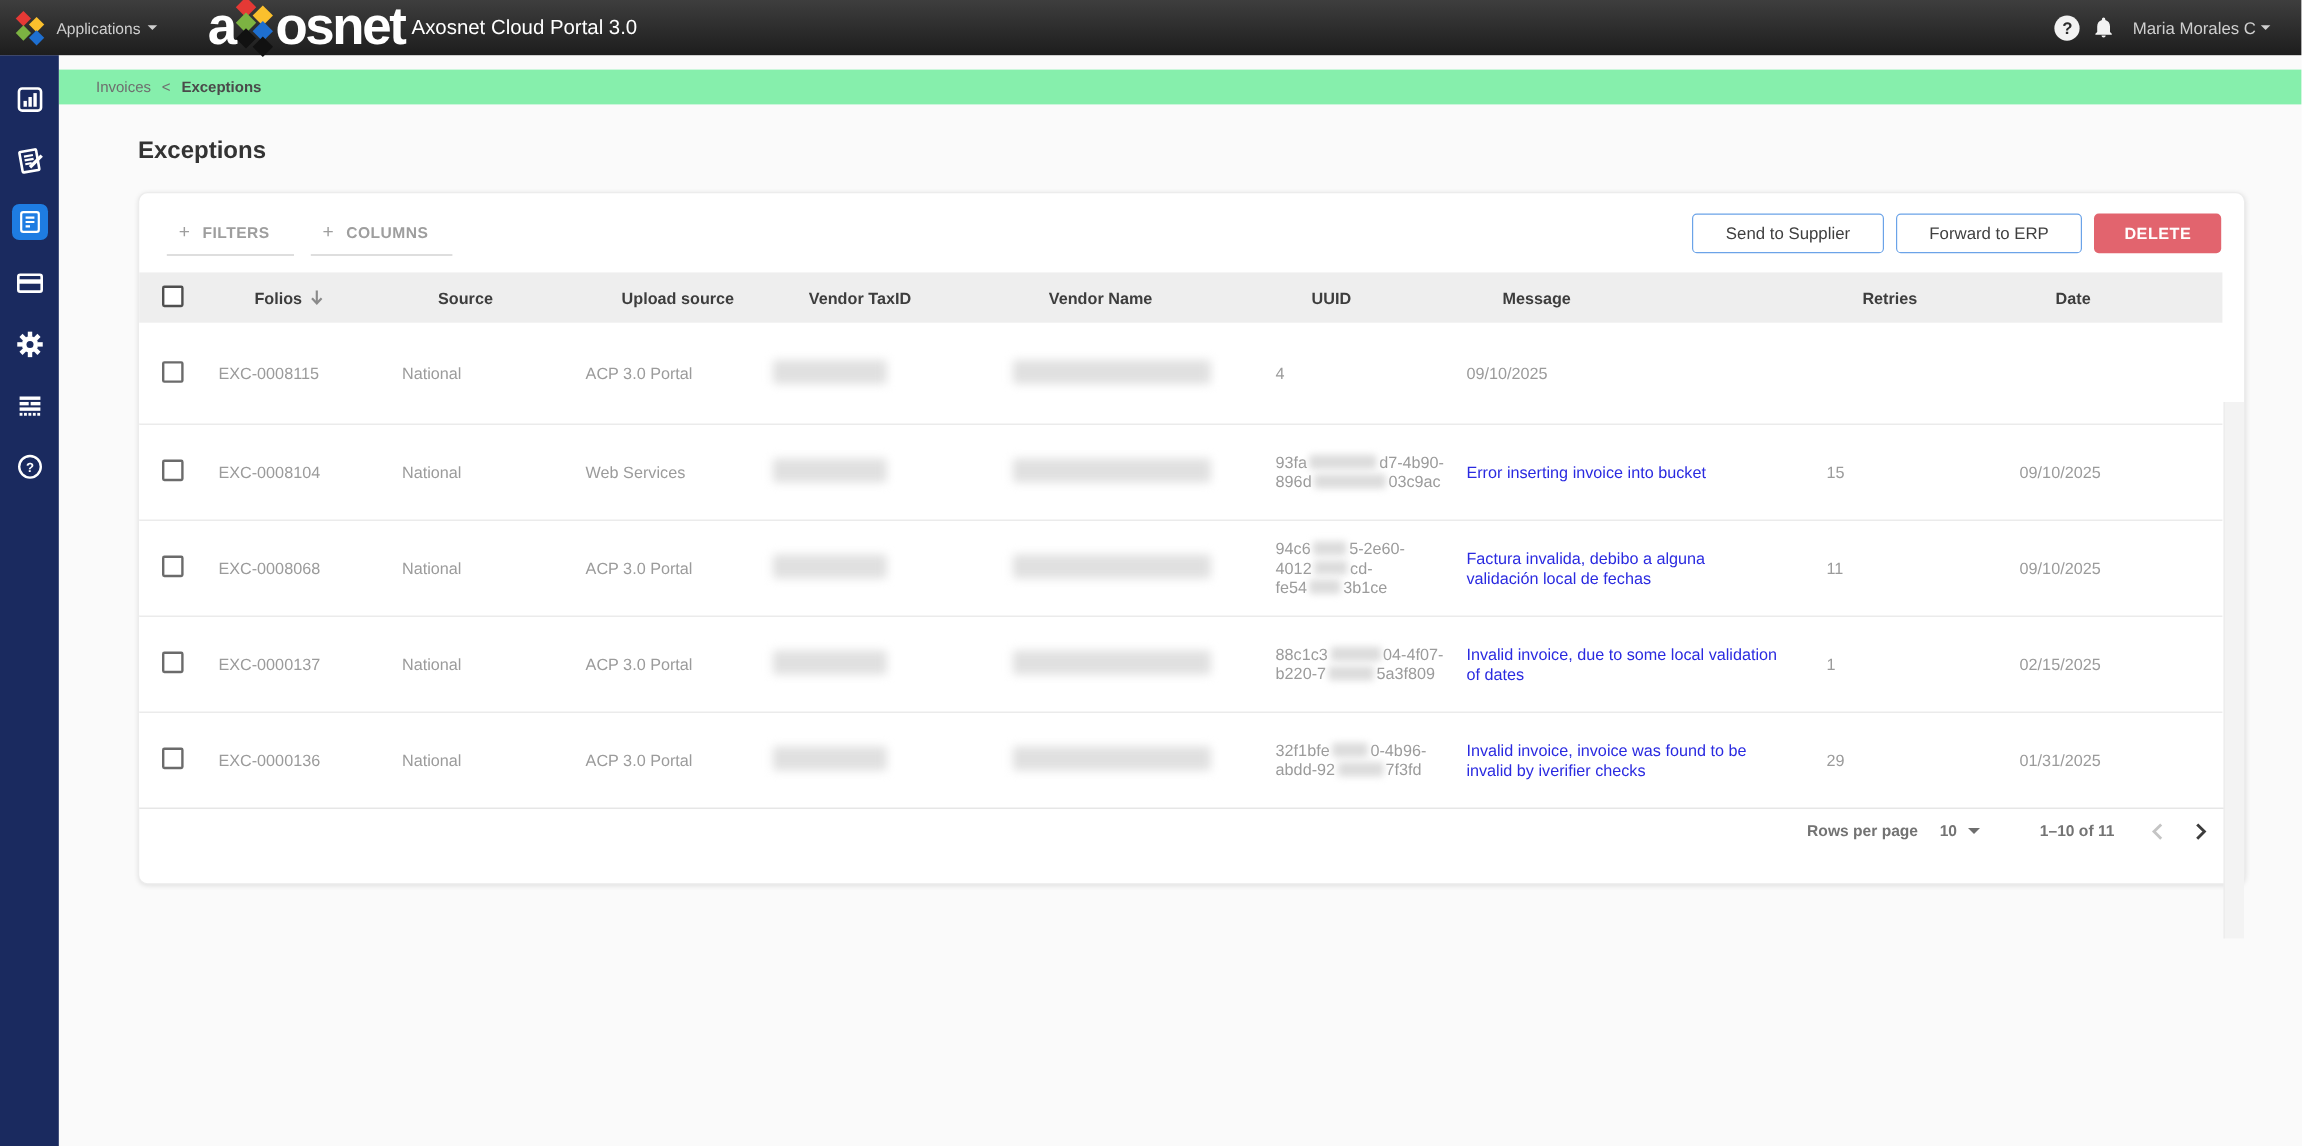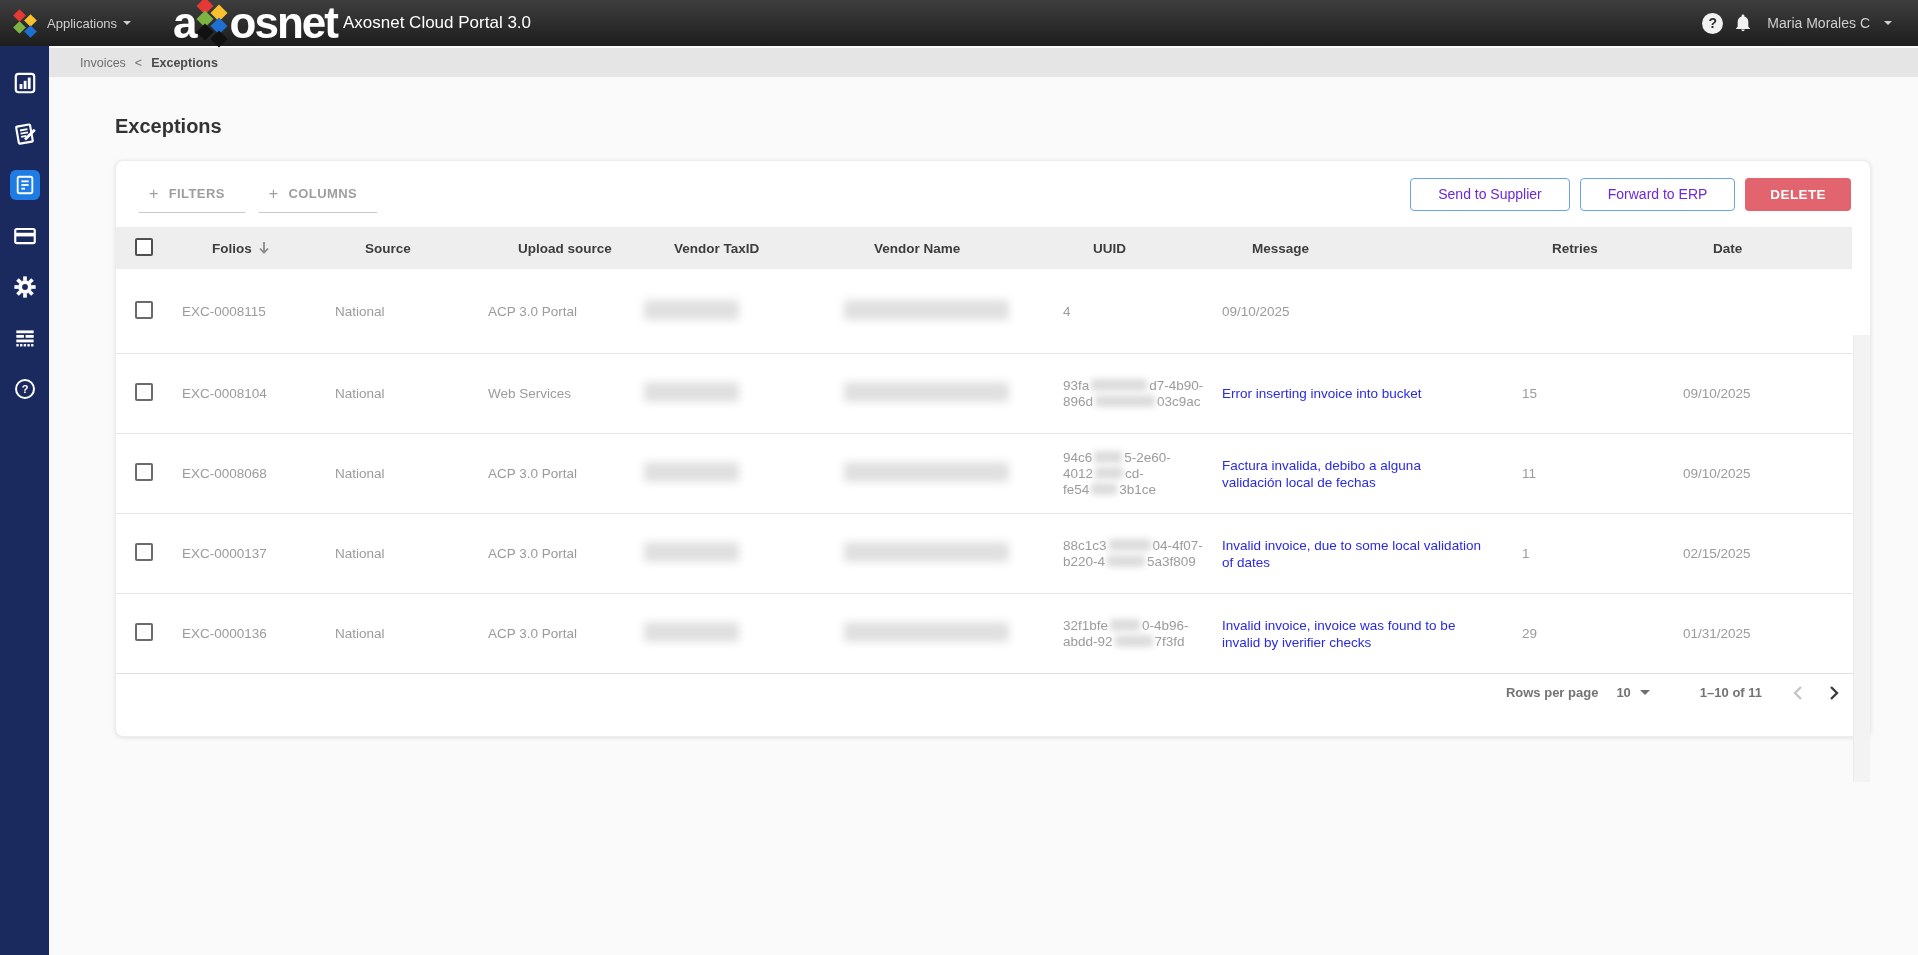--- a/index.html
+++ b/index.html
@@ -17,49 +17,49 @@
     border-top:4px solid #cfcfcf; display:inline-block; }
   .biglogo { display:flex; align-items:center; margin-left:42px; height:46px; }
   .biglogo .wordpart { color:#fff; font-size:44px; font-weight:bold; letter-spacing:-2px; line-height:40px; }
   .diamond-cluster { position:relative; width:32px; height:46px; margin:0 1px; }
   .diamond-cluster i { position:absolute; width:12px; height:12px; transform:rotate(45deg); }
   .portal-title { color:#fff; font-size:17px; margin-left:6px; }
   .topbar-right { margin-left:auto; display:flex; align-items:center; gap:10px; margin-right:26px; }
   .help-circle-top { width:21px; height:21px; border-radius:50%; background:#f2f2f2; color:#2b2b2b;
     font-size:14px; font-weight:bold; display:flex; align-items:center; justify-content:center; cursor:pointer; }
   .bell { cursor:pointer; display:flex; }
-  .user-menu { display:flex; align-items:center; gap:14px; color:#cfcfcf; font-size:14px; cursor:pointer; margin-left:4px; }
+  .user-menu { display:flex; align-items:center; gap:4px; color:#cfcfcf; font-size:14px; cursor:pointer; margin-left:4px; }
 
   
   .sidebar { position:absolute; top:46px; left:0; width:49px; height:909px; background:#1a2a5f;
     display:flex; flex-direction:column; align-items:center; padding-top:22px; gap:21px; z-index:20; }
   .side-item { width:30px; height:30px; display:flex; align-items:center; justify-content:center;
     border-radius:6px; cursor:pointer; }
   .side-item.active { background:#1e7ce2; }
 
   
-  .breadcrumb { position:absolute; top:48px; left:49px; width:1869px; height:29px; background:#e5e5e5;
+  .breadcrumb { position:absolute; top:58px; left:49px; width:1869px; height:29px; background:#86efac;
     display:flex; align-items:center; padding-left:31px; font-size:12.5px; color:#6e6e6e; gap:9px; z-index:10; }
   .breadcrumb .current { font-weight:bold; color:#4a4a4a; }
 
   
   .main { position:absolute; top:75px; left:49px; width:1869px; height:880px; }
   .page-title { position:absolute; left:66px; top:40px; font-size:20px; font-weight:bold; color:#333; }
 
   .card { position:absolute; left:66px; top:85px; width:1756px; height:577px; background:#fff;
     border:1px solid #ececec; border-radius:8px; box-shadow:0 1px 4px rgba(0,0,0,.10); }
 
   
   .card-toolbar { height:66px; display:flex; align-items:center; padding:0 19px 0 23px; }
   .text-btn { display:flex; align-items:center; gap:10px; color:#9e9e9e; font-weight:bold; font-size:13px;
     letter-spacing:.4px; border-bottom:1px solid #c9c9c9; padding:9px 20px 9px 10px; cursor:pointer; }
   .text-btn .plus { font-size:16px; font-weight:normal; color:#9e9e9e; }
   .text-btn + .text-btn { margin-left:14px; }
   .toolbar-actions { margin-left:auto; display:flex; align-items:center; gap:10px; }
-  .btn-outline { height:33px; padding:0 27px; background:#fff; border:1px solid #6ba3e8; color:#6d28d9;
+  .btn-outline { height:33px; padding:0 27px; background:#fff; border:1px solid #6ba3e8; color:#404040;
     border-radius:4px; font-size:14px; font-family:"Liberation Sans",sans-serif; cursor:pointer; }
   .btn-delete { height:33px; padding:0 25px; background:#e2646e; border:none; color:#fff; border-radius:4px;
     font-size:13.5px; font-weight:bold; letter-spacing:.4px; font-family:"Liberation Sans",sans-serif; cursor:pointer; }
 
   
   .table-wrap { position:relative; width:1754px; --cols:66px 153px 153px 156px 200px 219px 159px 300px 161px 1fr; }
   .thead { display:grid; grid-template-columns:var(--cols); width:1736px; height:42px; background:#eee;
     align-items:center; font-size:13.5px; font-weight:bold; color:#3d3d3d; }
   .th { display:flex; align-items:center; gap:6px; cursor:pointer;margin-left:30px; }
   .trow { display:grid; grid-template-columns:var(--cols); width:1736px; min-height:80px; align-items:center;
@@ -328,21 +328,21 @@
           </div>
           <div class="trow">
             <div><span class="cb"></span></div>
             <div>EXC-0000137</div>
             <div>National</div>
             <div>ACP 3.0 Portal</div>
             <div><span class="blur-block taxid-blur"></span></div>
             <div><span class="blur-block name-blur"></span></div>
             <div class="uuid-cell">
               <div><span>88c1c3</span><span class="seg-blur" style="width:42px"></span><span>04-4f07-</span></div>
-              <div><span>b220-4</span><span class="seg-blur" style="width:38px"></span><span>5a3f809</span></div>
+              <div><span>b220-7</span><span class="seg-blur" style="width:38px"></span><span>5a3f809</span></div>
             </div>
             <div class="msg-cell">
               <span class="link">
                 <div>Invalid invoice, due to some local validation</div>
                 <div>of dates</div>
               </span>
             </div>
             <div>1</div>
             <div>02/15/2025</div>
           </div>

